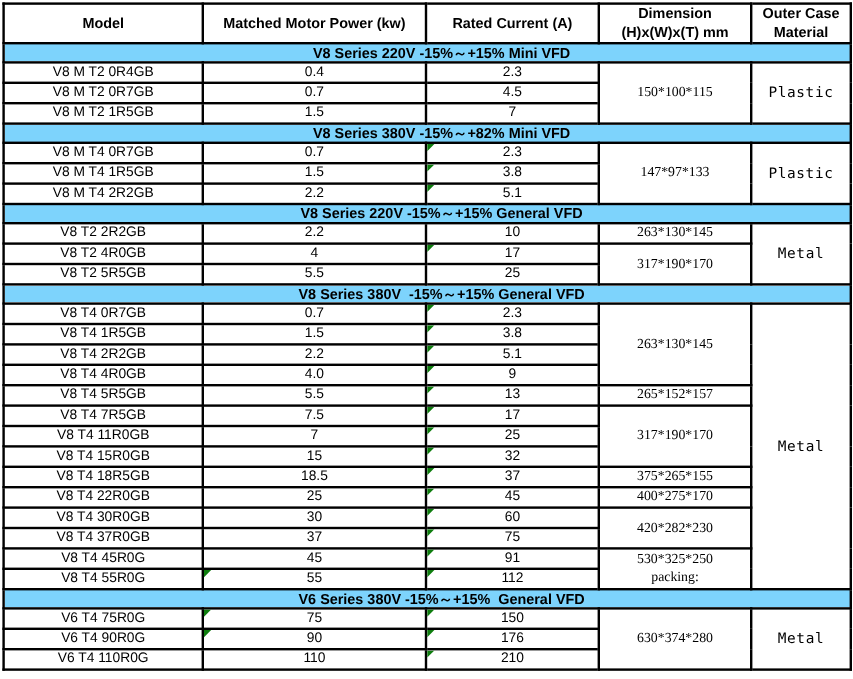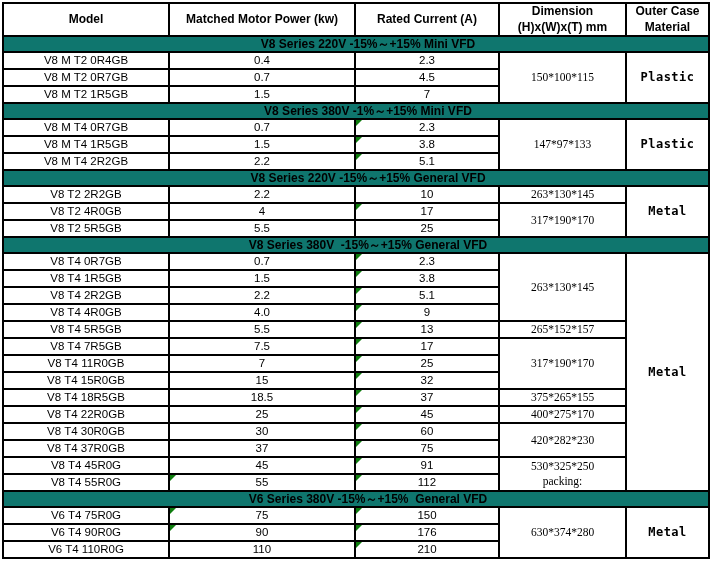--- a/index.html
+++ b/index.html
@@ -14,27 +14,27 @@
     border:2px solid #000;
     padding:0; margin:0;
     text-align:center; vertical-align:middle;
     overflow:hidden; white-space:nowrap;
   }
   thead th {
     height:31px; font-size:12px; font-weight:bold; line-height:1.3; color:#000;
   }
   tbody td { height:15px; font-size:11.5px; line-height:15px; color:#000; }
   .secbar {
-    background:#0f766e; font-weight:bold; font-size:12px;
+    background:#7dd3fc; font-weight:bold; font-size:12px;
     height:14px; line-height:14px; white-space:pre;padding-left:24px;
   }
   .dim div { line-height:15px;font-family:Liberation Serif, serif; }
   .mat {
     font-family:"DejaVu Sans Mono","Liberation Mono",monospace;
-    font-size:12px; letter-spacing:0.5px;font-weight:bold;
+    font-size:12px; letter-spacing:0.5px;
   }
   .flagcell { position:relative; }
   .flag {
     position:absolute; top:0; left:0; width:0; height:0;
     border-top:6px solid #0e7d0e; border-right:6px solid transparent;
   }
 </style>
 </head>
 <body>
 
@@ -85,21 +85,21 @@
           <td>V8 M T2 0R7GB</td>
           <td>0.7</td>
           <td>4.5</td>
         </tr>
         <tr>
           <td>V8 M T2 1R5GB</td>
           <td>1.5</td>
           <td>7</td>
         </tr>
         <tr>
-          <td colspan="5" class="secbar">V8 Series 380V -1%～+15% Mini VFD</td>
+          <td colspan="5" class="secbar">V8 Series 380V -15%～+82% Mini VFD</td>
         </tr>
         <tr>
           <td>V8 M T4 0R7GB</td>
           <td>0.7</td>
           <td class="flagcell"><span class="flag"></span>2.3</td>
           <td rowspan="3" class="dim">
             <div>147*97*133</div>
           </td>
           <td rowspan="3" class="mat">Plastic</td>
         </tr>

